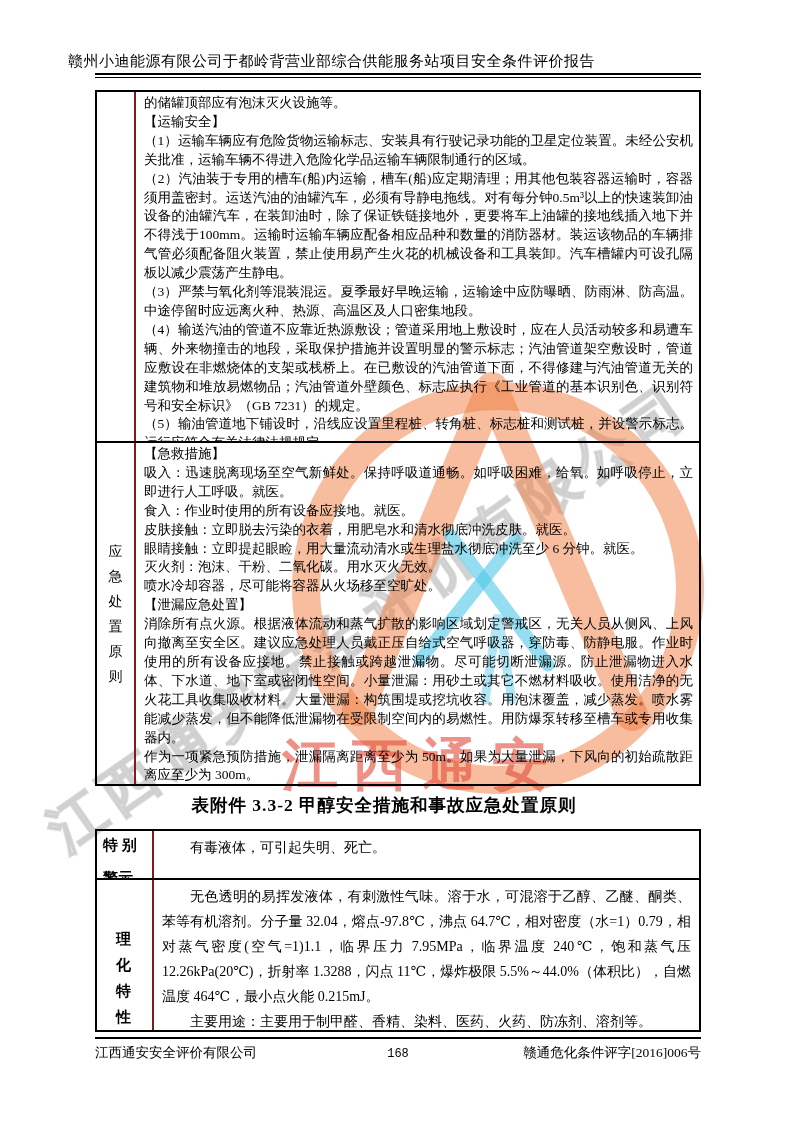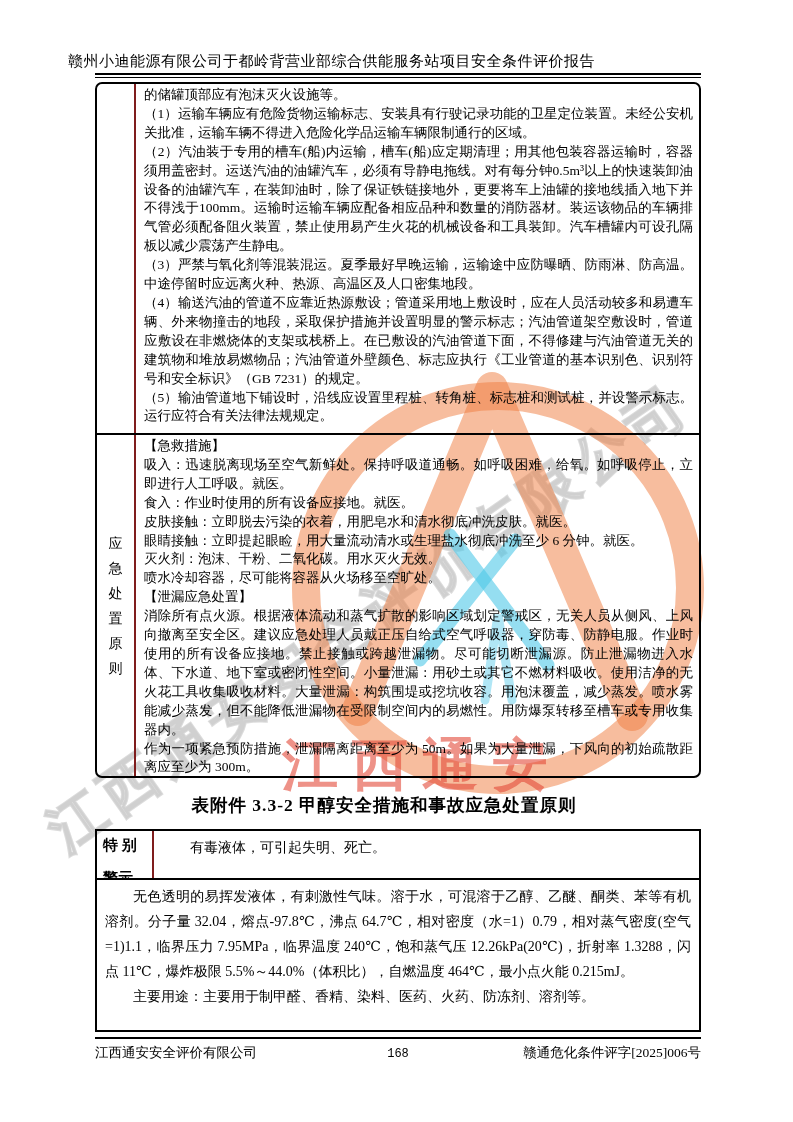--- a/index.html
+++ b/index.html
@@ -30,21 +30,21 @@
   .hdr-title {
     position:absolute; z-index:1; left:0; top:52px; width:663px;
     text-align:center; font-size:15px; letter-spacing:0.5px;
   }
   .hdr-rule {
     position:absolute; z-index:1; left:95px; top:73px; width:606px; height:5px;
     border-top:2px solid #000; border-bottom:1px solid #000;
   }
   
   .doc-table { position:absolute; z-index:1; left:95px; width:606px; border:2px solid #000; display:flex; flex-direction:column; background:transparent; }
-  .t1 { top:82px; height:696px;border-radius:7px; }
+  .t1 { top:90px; height:696px; }
   .t2 { top:829px; height:203px; }
   .trow { display:flex; flex-direction:row; min-height:0; }
   .trow + .trow { border-top:2px solid #000; }
   .lcell { border-right:2px solid #7f1d1d; display:flex; align-items:center; justify-content:center; flex:none; overflow:hidden; }
   .ccell { flex:1; overflow:hidden; }
   
   .t1 .trow-a { height:349px; }
   .t1 .trow-b { flex:1; }
   .t1 .lcell { width:39px; }
   .t1 .ccell { padding:2px 6px 2px 8px; font-size:13.5px; line-height:18.9px; }
@@ -90,20 +90,21 @@
 <div class="wm wm-red">江西通安</div>
 
 <div class="hdr-title">赣州小迪能源有限公司于都岭背营业部综合供能服务站项目安全条件评价报告</div>
 <div class="hdr-rule"></div>
 
 <div class="doc-table t1">
   <div class="trow trow-a">
     <div class="lcell"></div>
     <div class="ccell">
         <p class="para">的储罐顶部应有泡沫灭火设施等。</p>
+        <p class="para">【运输安全】</p>
         <p class="para">（1）运输车辆应有危险货物运输标志、安装具有行驶记录功能的卫星定位装置。未经公安机关批准，运输车辆不得进入危险化学品运输车辆限制通行的区域。</p>
         <p class="para">（2）汽油装于专用的槽车(船)内运输，槽车(船)应定期清理；用其他包装容器运输时，容器须用盖密封。运送汽油的油罐汽车，必须有导静电拖线。对有每分钟0.5m³以上的快速装卸油设备的油罐汽车，在装卸油时，除了保证铁链接地外，更要将车上油罐的接地线插入地下并不得浅于100mm。运输时运输车辆应配备相应品种和数量的消防器材。装运该物品的车辆排气管必须配备阻火装置，禁止使用易产生火花的机械设备和工具装卸。汽车槽罐内可设孔隔板以减少震荡产生静电。</p>
         <p class="para">（3）严禁与氧化剂等混装混运。夏季最好早晚运输，运输途中应防曝晒、防雨淋、防高温。中途停留时应远离火种、热源、高温区及人口密集地段。</p>
         <p class="para">（4）输送汽油的管道不应靠近热源敷设；管道采用地上敷设时，应在人员活动较多和易遭车辆、外来物撞击的地段，采取保护措施并设置明显的警示标志；汽油管道架空敷设时，管道应敷设在非燃烧体的支架或栈桥上。在已敷设的汽油管道下面，不得修建与汽油管道无关的建筑物和堆放易燃物品；汽油管道外壁颜色、标志应执行《工业管道的基本识别色、识别符号和安全标识》（GB 7231）的规定。</p>
         <p class="para">（5）输油管道地下铺设时，沿线应设置里程桩、转角桩、标志桩和测试桩，并设警示标志。运行应符合有关法律法规规定。</p>
       </div>
   </div>
   <div class="trow trow-b">
     <div class="lcell">
       <div class="vlabel">应急处置原则</div>
@@ -129,25 +130,28 @@
   <div class="trow trow-1">
     <div class="lcell lcell-warn">
       <span>特 别</span>
       <span>警示</span>
     </div>
     <div class="ccell">
         <p class="para">有毒液体，可引起失明、死亡。</p>
       </div>
   </div>
   <div class="trow trow-2">
+    <div class="lcell lcell-phys">
+      <div class="vlabel-b">理化特性</div>
+    </div>
     <div class="ccell">
         <p class="para">无色透明的易挥发液体，有刺激性气味。溶于水，可混溶于乙醇、乙醚、酮类、苯等有机溶剂。分子量 32.04，熔点-97.8℃，沸点 64.7℃，相对密度（水=1）0.79，相对蒸气密度(空气=1)1.1，临界压力 7.95MPa，临界温度 240℃，饱和蒸气压 12.26kPa(20℃)，折射率 1.3288，闪点 11℃，爆炸极限 5.5%～44.0%（体积比），自燃温度 464℃，最小点火能 0.215mJ。</p>
         <p class="para">主要用途：主要用于制甲醛、香精、染料、医药、火药、防冻剂、溶剂等。</p>
       </div>
   </div>
 </div>
 
 <div class="ftr-rule"></div>
 <div class="ftr">
   <span class="ftr-left">江西通安安全评价有限公司</span>
   <span class="ftr-page">168</span>
-  <span class="ftr-right">赣通危化条件评字[2025]006号</span>
+  <span class="ftr-right">赣通危化条件评字[2016]006号</span>
 </div>
 
 </body></html>

